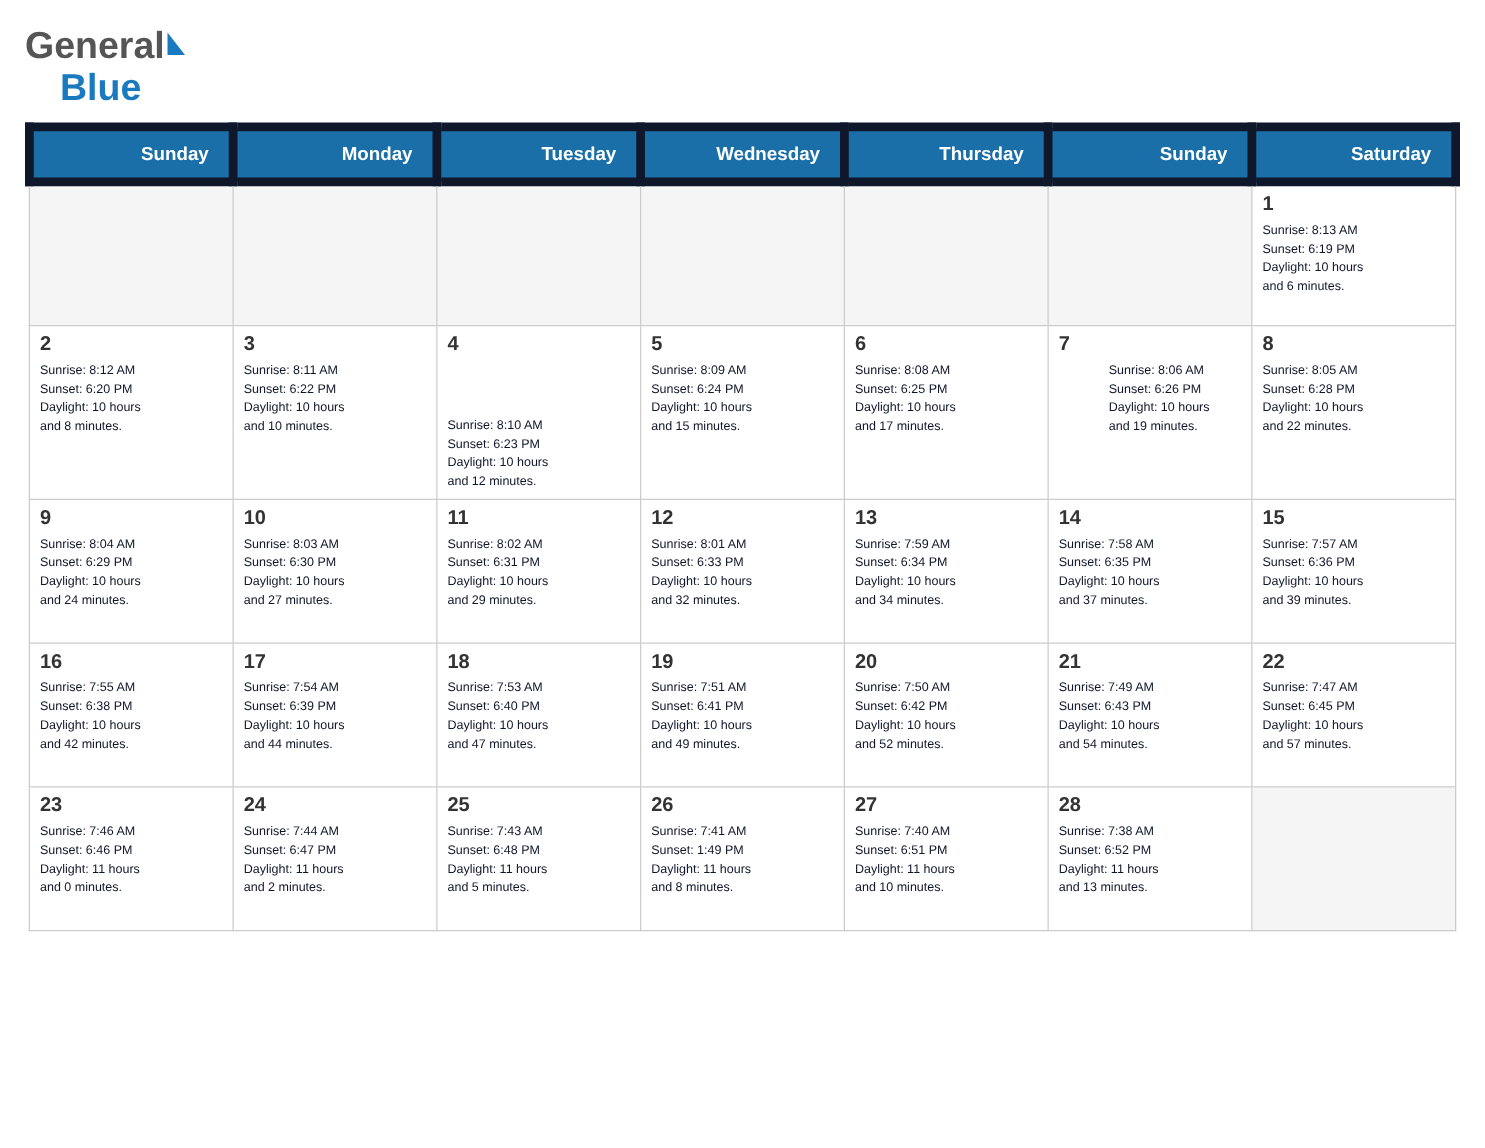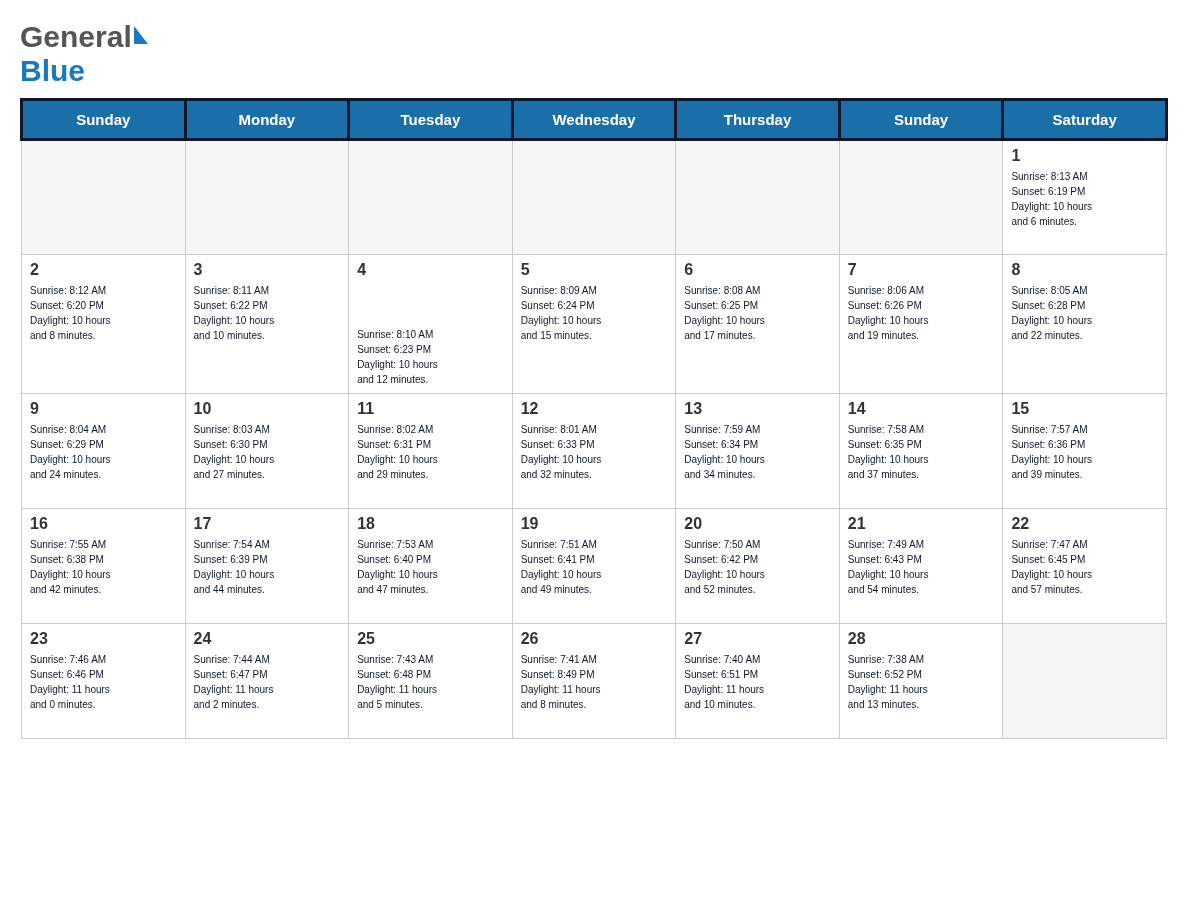--- a/index.html
+++ b/index.html
@@ -39,22 +39,22 @@
       width: 100%;
       border-collapse: collapse;
       table-layout: fixed;
     }
     .calendar-table th {
       background-color: #1a6fa8;
       color: #fff;
       font-size: 15px;
       font-weight: bold;
       padding: 10px 16px;
-      border: 3px solid #0f172a;
-      text-align: center;
+      border: 7px solid #0f172a;
+      text-align: right;
     }
     .calendar-table td {
       border: 1px solid #ccc;
       vertical-align: top;
       padding: 6px 8px;
       height: 115px;
       font-size: 12.5px;
       color: #333;
       background: #fff;
     }
@@ -94,20 +94,21 @@
       margin-bottom: 4px;
     }
     .logo-text-blue {
       font-size: 30px;
       font-weight: bold;
       color: #1a7abf;
     }
     .logo-line2 {
       display: flex;
       align-items: flex-start;
+      margin-left: 28px;
     }
   </style>
 </head>
 <body>
 
 <div class="header">
   <div class="logo">
     <div class="logo-wrapper">
       <span class="logo-text-general">General</span>
       <span class="logo-triangle"></span>
@@ -179,21 +180,21 @@
         </td>
         <td>
           <span class="day-number">6</span>
           <div class="day-info" style="white-space: pre-line;">Sunrise: 8:08 AM
 Sunset: 6:25 PM
 Daylight: 10 hours
 and 17 minutes.</div>
         </td>
         <td>
           <span class="day-number">7</span>
-          <div class="day-info" style="white-space: pre-line;">Sunrise: 8:06 AM
+          <div class="day-info" style="white-space: pre-line; margin-left: 40px;">Sunrise: 8:06 AM
 Sunset: 6:26 PM
 Daylight: 10 hours
 and 19 minutes.</div>
         </td>
         <td>
           <span class="day-number">8</span>
           <div class="day-info" style="white-space: pre-line;">Sunrise: 8:05 AM
 Sunset: 6:28 PM
 Daylight: 10 hours
 and 22 minutes.</div>
@@ -319,21 +320,21 @@
         <td>
           <span class="day-number">25</span>
           <div class="day-info" style="white-space: pre-line;">Sunrise: 7:43 AM
 Sunset: 6:48 PM
 Daylight: 11 hours
 and 5 minutes.</div>
         </td>
         <td>
           <span class="day-number">26</span>
           <div class="day-info" style="white-space: pre-line;">Sunrise: 7:41 AM
-Sunset: 8:49 PM
+Sunset: 1:49 PM
 Daylight: 11 hours
 and 8 minutes.</div>
         </td>
         <td>
           <span class="day-number">27</span>
           <div class="day-info" style="white-space: pre-line;">Sunrise: 7:40 AM
 Sunset: 6:51 PM
 Daylight: 11 hours
 and 10 minutes.</div>
         </td>

